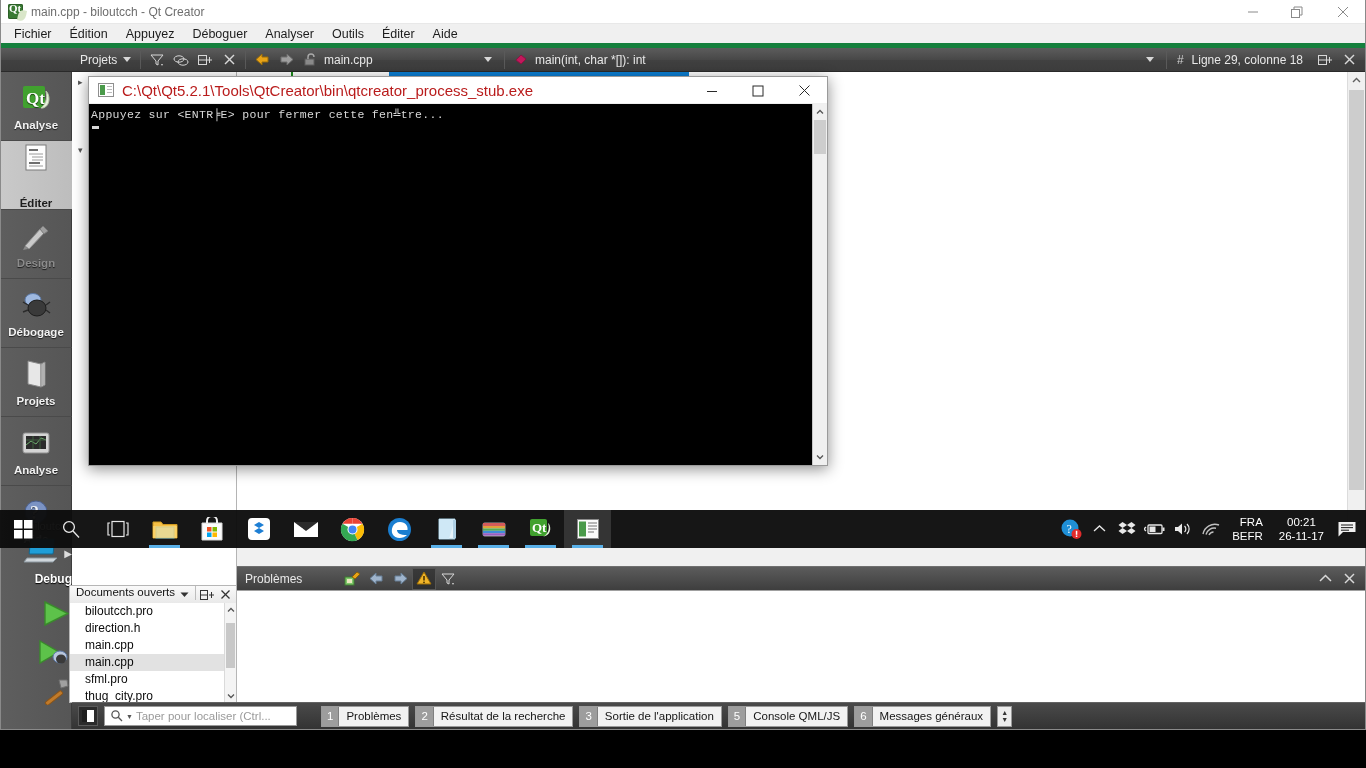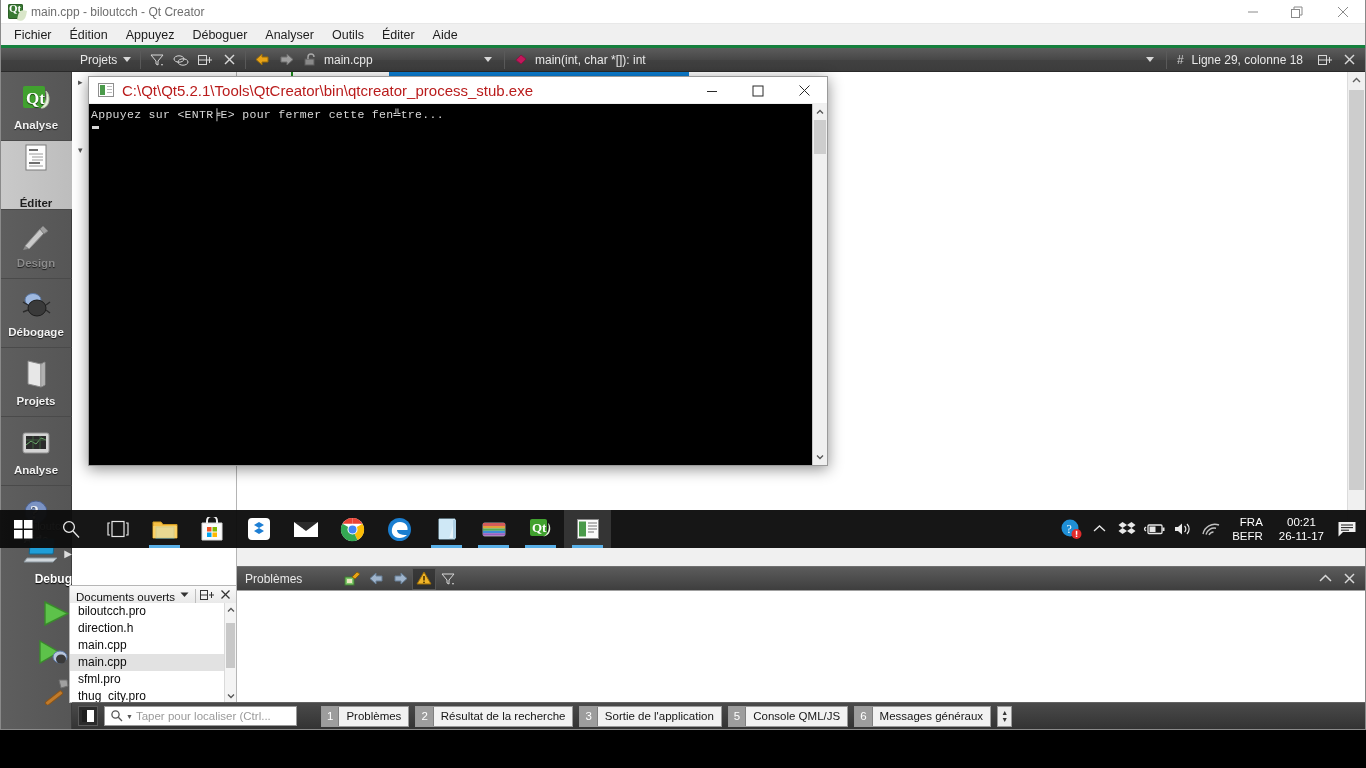--- a/index.html
+++ b/index.html
@@ -51,21 +51,21 @@
   .wbtns { position: absolute; right: 0; top: 0; height: 24px; display: flex; }
   .wbtn {
     width: 45px; height: 24px; display: flex; align-items: center; justify-content: center;
     color: #8a8a8a;
   }
   .wbtn svg { display: block; }
 
   
   .menubar {
     height: 24px; background: #f0f0f0; display: flex; align-items: center;
-    padding-left: 4px; border-bottom: 3px solid #15803d;
+    padding-left: 4px; border-bottom: 5px solid #15803d;
   }
   .menuitem {
     font-size: 12.5px; color: #1c1c1c; padding: 3px 9px; white-space: nowrap;
   }
 
   
   .toolrow {
     height: 24px; background: linear-gradient(to bottom,#5c5c5c 0%, #484848 50%, #414141 51%, #3c3c3c 100%);
     display: flex; align-items: center; color: #e8e8e8; font-size: 12px;
     border-bottom: 1px solid #2a2a2a;
@@ -154,29 +154,29 @@
   .problems-body {
     position: absolute; left: 236px; right: 0; top: 590px; height: 113px;
     background: #ffffff; border-top: 1px solid #a0a0a0;
   }
 
   
   .docs-hdr {
     position: absolute; left: 68px; top: 585px; width: 168px; height: 18px;
     background: linear-gradient(to bottom,#fafafa,#e9e9e9);
     border: 1px solid #b6b6b6; border-bottom: none;
-    display: flex; align-items: flex-end; font-size: 11.5px; color: #111;
+    display: flex; align-items: flex-start; font-size: 11.5px; color: #111;
   }
   .docs-hdr .dh-lbl { padding-left: 6px; white-space: nowrap; }
   .docs-hdr .dh-btn { width: 18px; height: 17px; display: flex; align-items: center; justify-content: center; color:#333; }
   .docs-body {
     position: absolute; left: 68px; top: 603px; width: 168px; height: 100px;
     background: #fff; border: 1px solid #b6b6b6; border-top: none; overflow: hidden;
   }
-  .doc-item { height: 17px; line-height: 17px; padding-left: 8px; font-size: 12px; color: #0b0b0b; white-space: nowrap; }
+  .doc-item { height: 17px; line-height: 17px; padding-left: 15px; font-size: 12px; color: #0b0b0b; white-space: nowrap; }
   .doc-item.sel { background: #e2e2e2; }
   .docs-scroll { position: absolute; right: 0; top: 0; width: 12px; bottom: 0; background: #f4f4f4; border-left: 1px solid #dadada; }
   .ds-thumb { position: absolute; left: 1px; right: 1px; top: 20px; height: 45px; background: #c8c8c8; }
 
   
   .statusbar {
     position: absolute; left: 71px; right: 0; bottom: 0; height: 27px;
     background: linear-gradient(to bottom,#4a4a4a,#333333);
     border-top: 1px solid #636363;
     display: flex; align-items: center; padding-left: 6px; gap: 6px;

